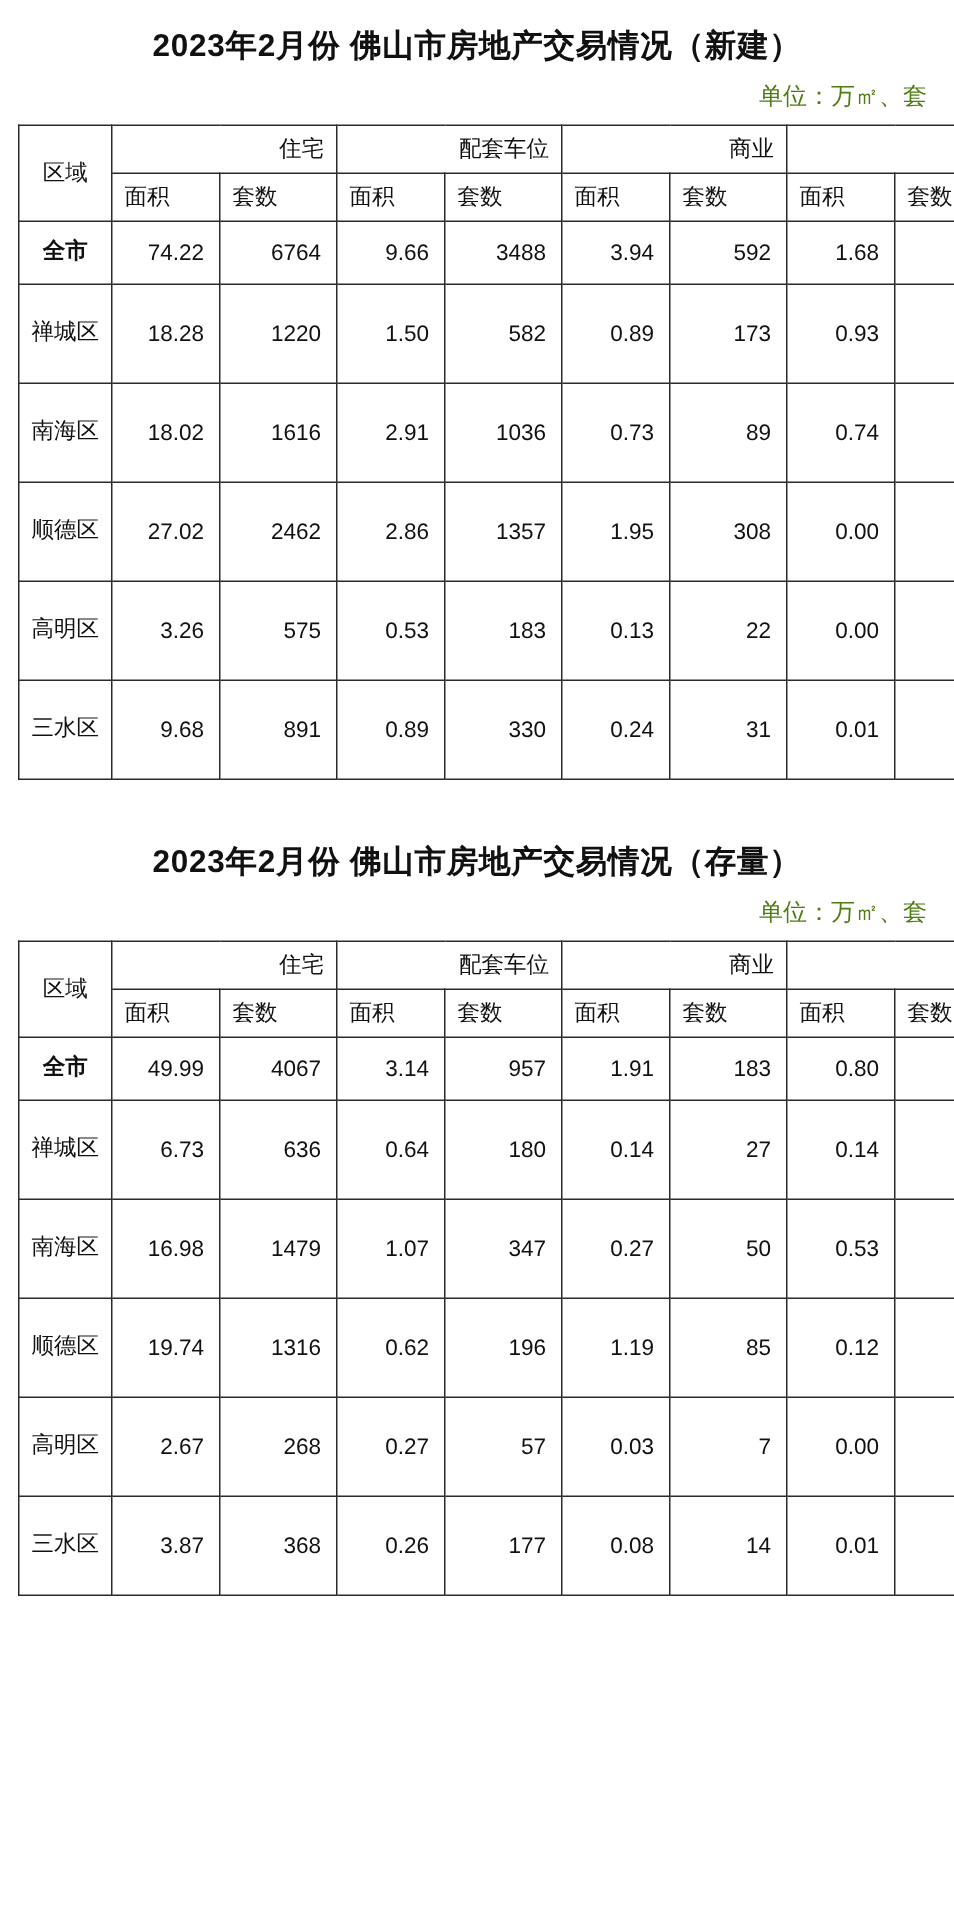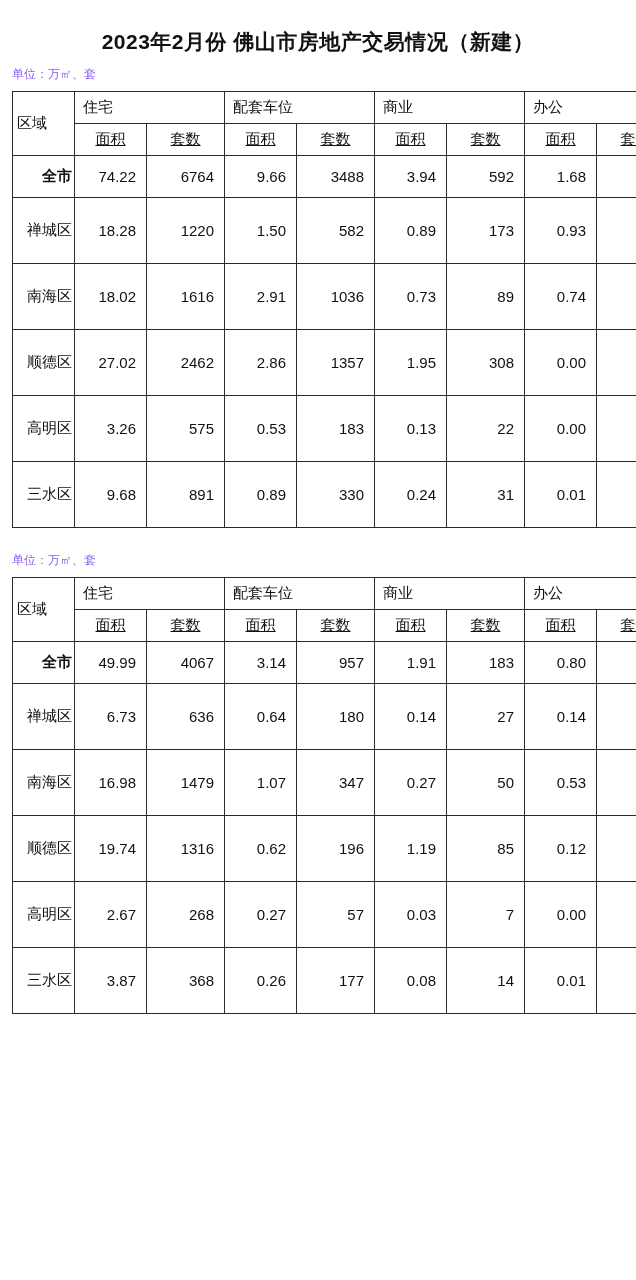--- a/index.html
+++ b/index.html
@@ -22,76 +22,75 @@
     margin-bottom: 10px;
   }
   .title {
     text-align: center;
     font-size: 21px;
     font-weight: bold;
     letter-spacing: 0.5px;
     padding: 16px 0 10px 0;
     color: #111;
     white-space: nowrap;
-    margin-top: 12px;
   }
   .unit {
-    font-size: 12px;
+    text-align: right;
+    font-size: 16px;
     padding: 0 6px 8px 0;
-    color: #8b5cf6;
+    color: #4d7c0f;
   }
   table.grid {
     border-collapse: collapse;
     width: 612px;
     table-layout: fixed;
     margin: 0 auto;
   }
   table.grid td, table.grid th {
     border: 1px solid #2b2b2b;
     font-size: 15px;
     font-weight: normal;
     color: #111;
     padding: 0 8px;
     box-sizing: border-box;
   }
   .hdr-region {
     width: 62px;
+    text-align: center;
     vertical-align: middle;
     font-size: 15px;
     padding: 0 4px !important;
   }
   .hdr-group {
-    text-align: left;
+    text-align: right;
     vertical-align: middle;
     height: 32px;
     font-size: 15px;
   }
   .hdr-sub {
-    text-align: center;
     vertical-align: middle;
     height: 32px;
     font-size: 15px;
-    text-decoration: underline;
   }
   .row-total td {
     font-weight: bold;
     font-size: 16px;
     height: 40px;
   }
   .row-total .regioncell {
     font-weight: bold;
   }
   tbody tr.data-row td {
     height: 66px;
   }
   tbody tr.row-total td {
     height: 42px;
   }
   .regioncell {
-    text-align: right;
+    text-align: center;
     vertical-align: middle;
     line-height: 1.25;
     font-size: 15px;
     padding: 0 2px !important;
     word-break: break-all;
   }
   .num {
     text-align: right;
     vertical-align: middle;
     font-size: 15px;
@@ -207,20 +206,21 @@
           <td class="num">0.01</td>
           <td class="num">1</td>
         </tr>
       </tbody>
     </table>
   </div>
 
   <div class="spacer"></div>
 
   <div class="section">
+    <div class="title">2023年2月份 佛山市房地产交易情况（存量）</div>
     <div class="unit">单位：万㎡、套</div>
     <table class="grid">
       <colgroup>
         <col style="width:62px">
           <col class="col-area">
           <col class="col-cnt">
         <col class="col-area">
           <col class="col-cnt">
         <col class="col-area">
           <col class="col-cnt">

